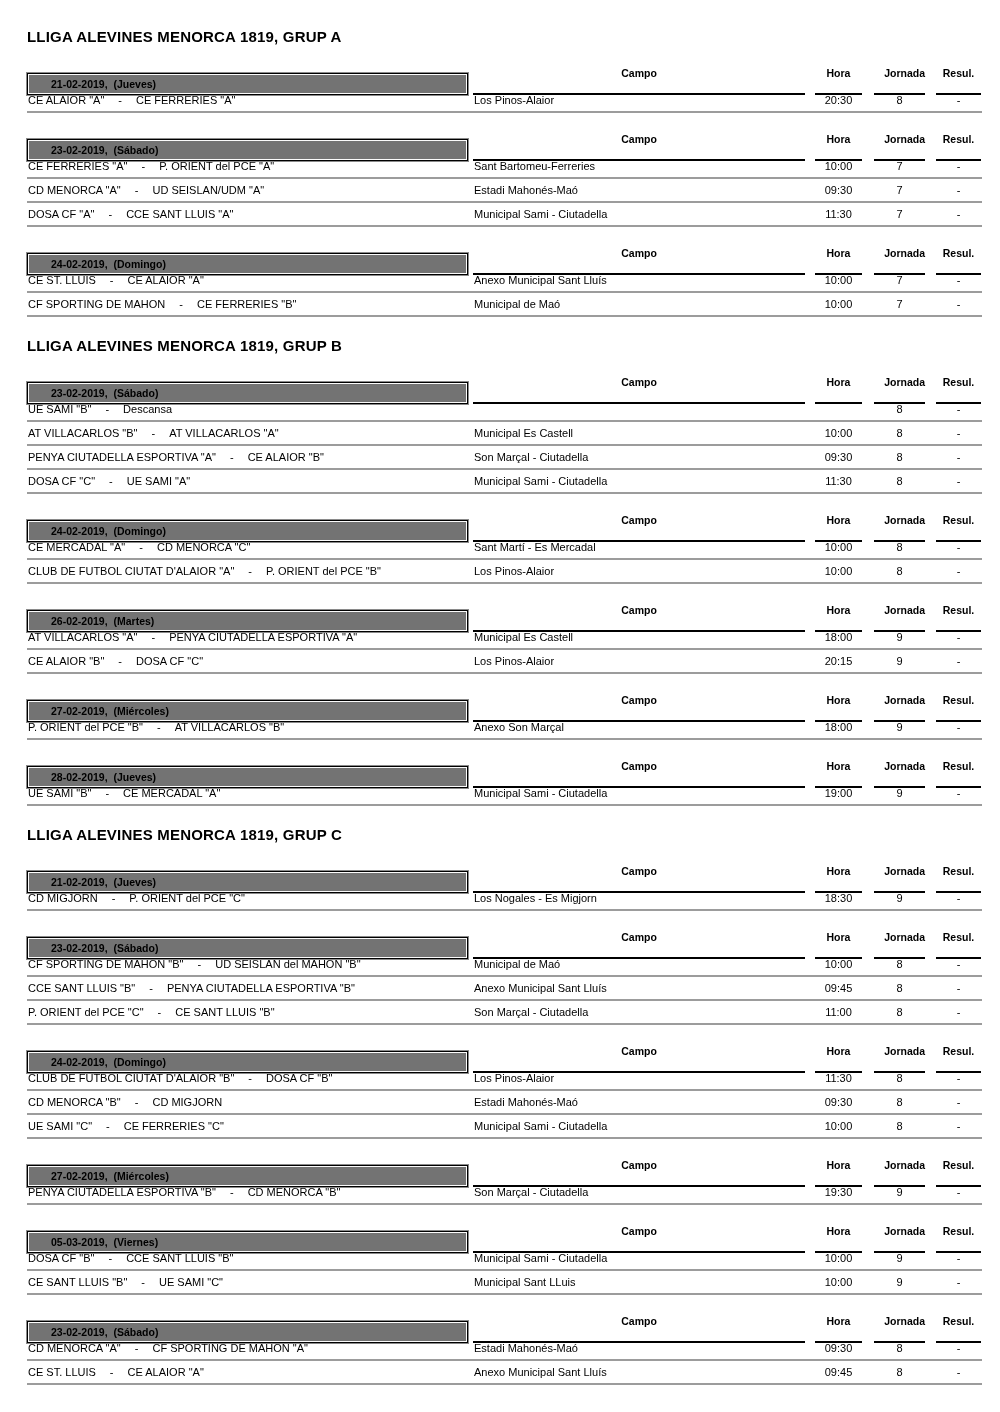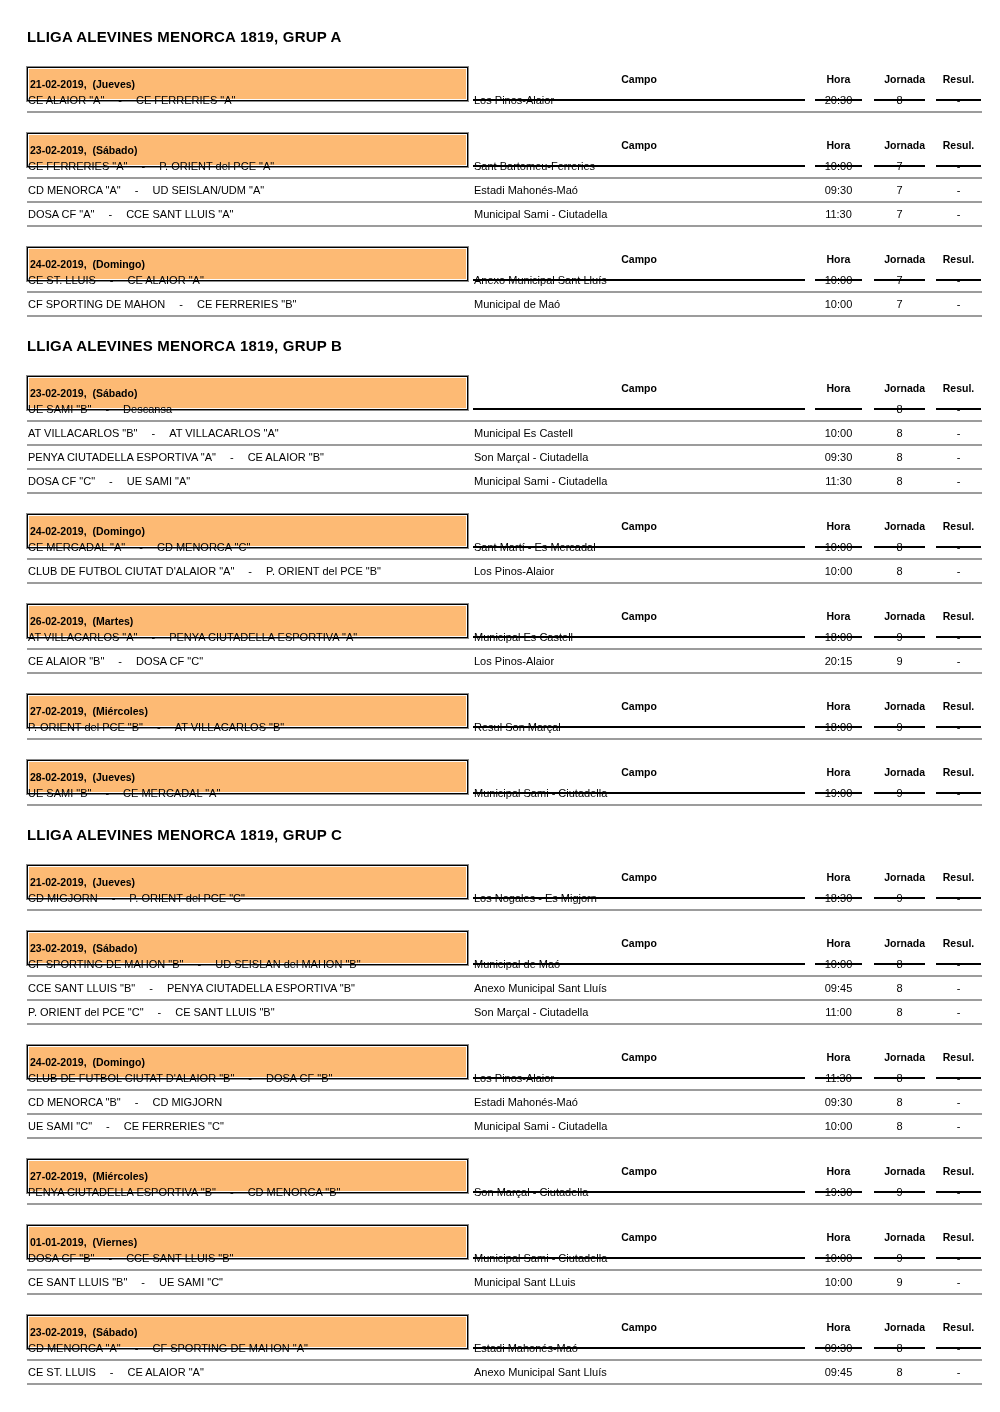--- a/index.html
+++ b/index.html
@@ -33,27 +33,27 @@
     display: grid;
     grid-template-columns: 441px 5px 332px 10px 47px 12px 51px 11px 45px;
     align-items: end;
   }
 
   .block-header { height: 22px; }
 
   .date-box {
     grid-column: 1;
     box-sizing: border-box;
-    height: 34px;
-    background: #fdba74;
+    height: 22px;
+    background: #737373;
     border: 1px solid #000;
     box-shadow: inset 0 0 0 1px #fbfbfb, 0 0 0 1px #8a8a8a;
     display: flex;
     align-items: center;
-    padding: 0 2px;
+    padding: 0 23px;
   }
   .date-text {
     font-size: 10.5px;
     font-weight: bold;
     white-space: pre;
   }
 
   .col-head {
     font-size: 10.5px;
     font-weight: bold;
@@ -318,21 +318,21 @@
       <div class="col-head campo-head">Campo</div>
       <div class="col-head hora-head">Hora</div>
       <div class="col-head jornada-head">Jornada</div>
       <div class="col-head resul-head">Resul.</div>
     </div>
     <div class="rows">
   <div class="grid-row match-row">
     <div class="teams">
       <span class="home">P. ORIENT del PCE "B"</span><span class="sep">-</span><span class="away">AT VILLACARLOS "B"</span>
     </div>
-    <div class="campo">Resul Son Marçal</div>
+    <div class="campo">Anexo Son Marçal</div>
     <div class="hora">18:00</div>
     <div class="jornada">9</div>
     <div class="resul">-</div>
   </div>
 </div>
   </div>
 
   <div class="date-block">
     <div class="grid-row block-header">
       <div class="date-box">
@@ -489,21 +489,21 @@
     <div class="hora">19:30</div>
     <div class="jornada">9</div>
     <div class="resul">-</div>
   </div>
 </div>
   </div>
 
   <div class="date-block">
     <div class="grid-row block-header">
       <div class="date-box">
-        <span class="date-text">01-01-2019,  (Viernes)</span>
+        <span class="date-text">05-03-2019,  (Viernes)</span>
       </div>
       <div class="col-head campo-head">Campo</div>
       <div class="col-head hora-head">Hora</div>
       <div class="col-head jornada-head">Jornada</div>
       <div class="col-head resul-head">Resul.</div>
     </div>
     <div class="rows">
   <div class="grid-row match-row">
     <div class="teams">
       <span class="home">DOSA CF "B"</span><span class="sep">-</span><span class="away">CCE SANT LLUIS "B"</span>

